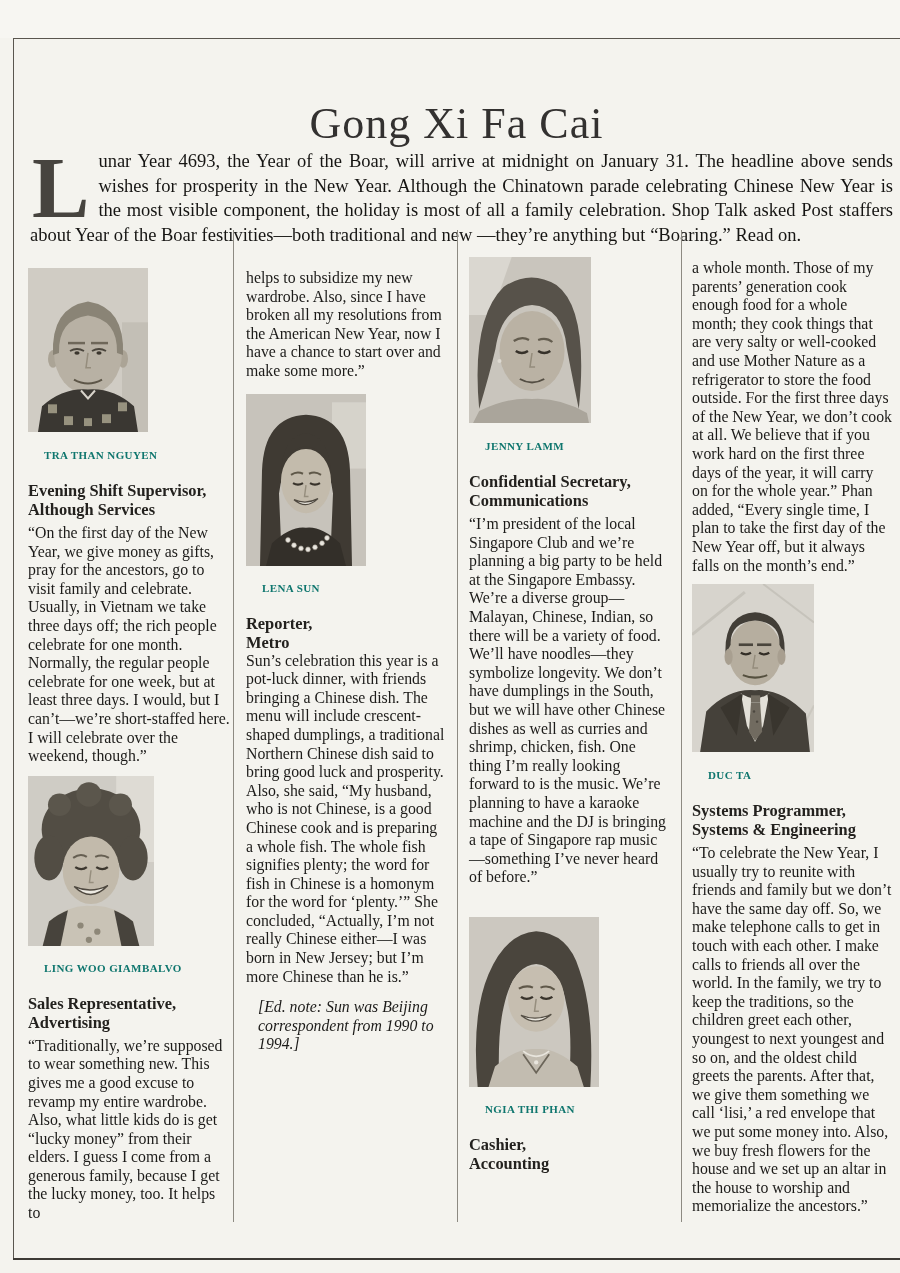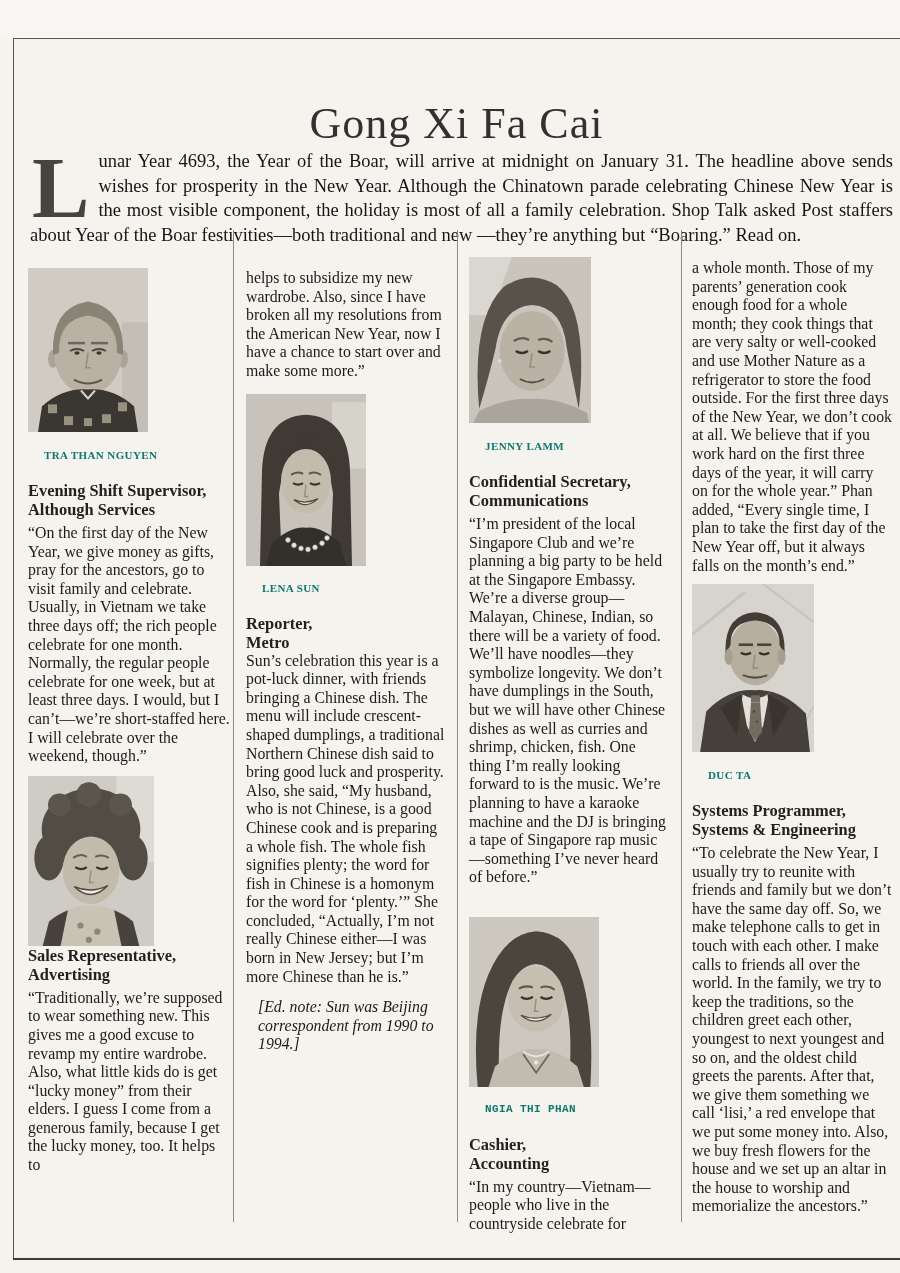--- a/index.html
+++ b/index.html
@@ -113,20 +113,21 @@
       <path d="M60 92 l-1.5 12 h4" stroke="#968e7e" stroke-width="1.4" fill="none"></path>
       <path d="M44 108 Q60 124 76 107 Q60 115 44 108 Z" fill="#ece9e1" stroke="#4e483f" stroke-width="1.4"></path>
       <path d="M14 166 L20 142 Q40 125 60 127 Q80 125 100 142 L106 166 Z" fill="#c9c3b6"></path>
       <path d="M14 166 L20 142 Q28 135 38 131 L31 166 Z" fill="#47433c"></path>
       <path d="M106 166 L100 142 Q92 135 82 131 L89 166 Z" fill="#47433c"></path>
       <circle cx="50" cy="146" r="3" fill="#8d8778"></circle>
       <circle cx="66" cy="152" r="3" fill="#8d8778"></circle>
       <circle cx="58" cy="160" r="3" fill="#8d8778"></circle>
     </svg>
   </figure>
+  <h3 class="p-name" style="margin-top:13px;">LING WOO GIAMBALVO</h3>
   <div class="p-title">Sales Representative,</div>
   <div class="p-title">Advertising</div>
   <p class="quote">“Traditionally, we’re supposed to wear something new. This gives me a good excuse to revamp my entire wardrobe. Also, what little kids do is get “lucky money” from their elders. I guess I come from a generous family, because I get the lucky money, too. It helps to</p>
 </div>
 
 <div class="col col2">
   <p class="cont" style="margin-top:37px;">helps to subsidize my new wardrobe. Also, since I have broken all my resolutions from the American New Year, now I have a chance to start over and make some more.”</p>
 
   <figure class="photo" style="width:120px;height:172px;margin-top:13px;">
     <svg viewBox="0 0 120 166" width="100%" height="100%" preserveAspectRatio="none">
@@ -193,24 +194,23 @@
       <path d="M48 78 q5 4 11 0" stroke="#38332b" stroke-width="2.2" fill="none"></path>
       <path d="M66 78 q5 4 11 0" stroke="#38332b" stroke-width="2.2" fill="none"></path>
       <path d="M62 80 l-1.5 12 h4" stroke="#968e7e" stroke-width="1.4" fill="none"></path>
       <path d="M48 96 Q62 108 76 95 Q62 102 48 96 Z" fill="#eae7df" stroke="#544e44" stroke-width="1.2"></path>
       <path d="M18 166 L24 146 Q44 127 62 129 Q80 127 100 146 L106 166 Z" fill="#c2bcb0"></path>
       <path d="M50 134 L62 152 L74 134" stroke="#6b6559" stroke-width="1.6" fill="none"></path>
       <path d="M50 131 Q62 141 74 131" stroke="#e8e5dd" stroke-width="1.6" fill="none"></path>
       <circle cx="62" cy="142" r="2" fill="#e8e5dd"></circle>
     </svg>
   </figure>
-  <h3 class="p-name" style="margin-top:13px;font-family:Liberation Mono, monospace;">NGIA THI PHAN</h3>
+  <h3 class="p-name" style="margin-top:13px;">NGIA THI PHAN</h3>
   <div class="p-title">Cashier,</div>
   <div class="p-title">Accounting</div>
-  <p class="quote">“In my country—Vietnam—people who live in the countryside celebrate for</p>
 </div>
 
 <div class="col col4">
   <p class="cont" style="margin-top:27px;">a whole month. Those of my parents’ generation cook enough food for a whole month; they cook things that are very salty or well-cooked and use Mother Nature as a refrigerator to store the food outside. For the first three days of the New Year, we don’t cook at all. We believe that if you work hard on the first three days of the year, it will carry on for the whole year.” Phan added, “Every single time, I plan to take the first day of the New Year off, but it always falls on the month’s end.”</p>
 
   <figure class="photo" style="width:122px;height:168px;margin-top:9px;">
     <svg viewBox="0 0 120 166" width="100%" height="100%" preserveAspectRatio="none">
       <rect width="120" height="166" fill="#d7d4cd"></rect>
       <path d="M0 50 L52 8" stroke="#c6c3bb" stroke-width="3" fill="none"></path>
       <path d="M70 0 L120 38" stroke="#c6c3bb" stroke-width="2" fill="none"></path>

